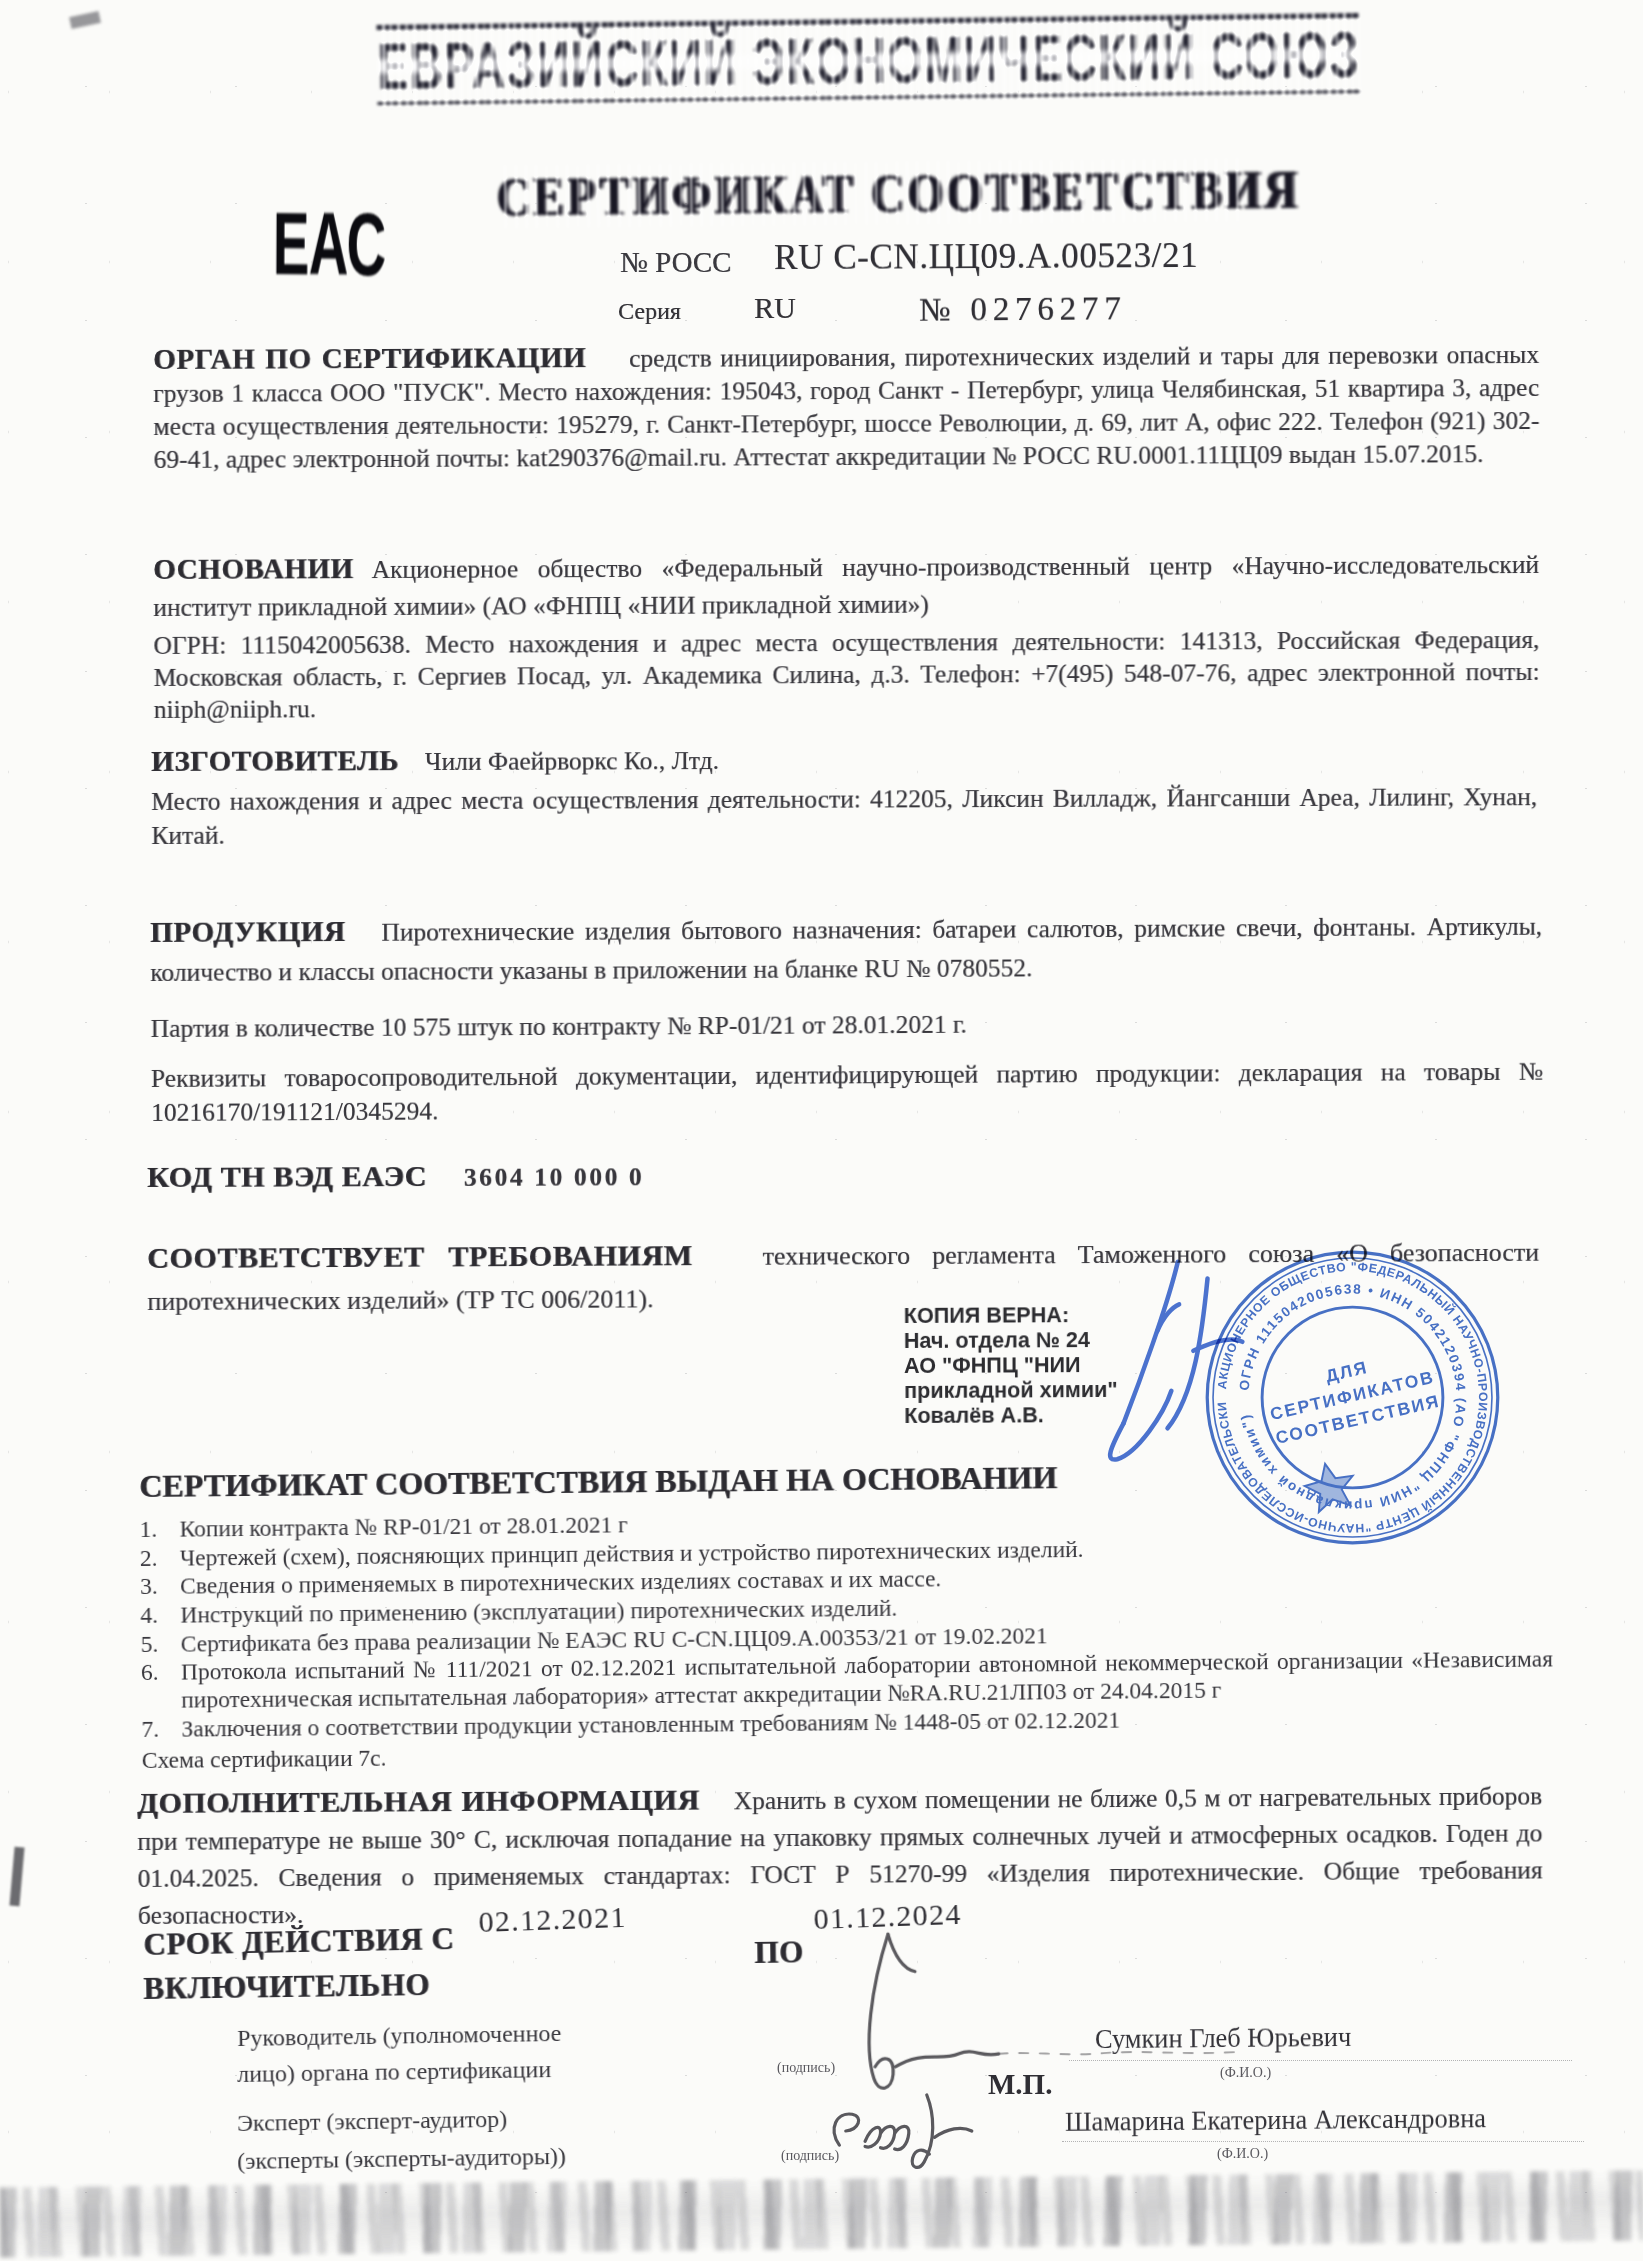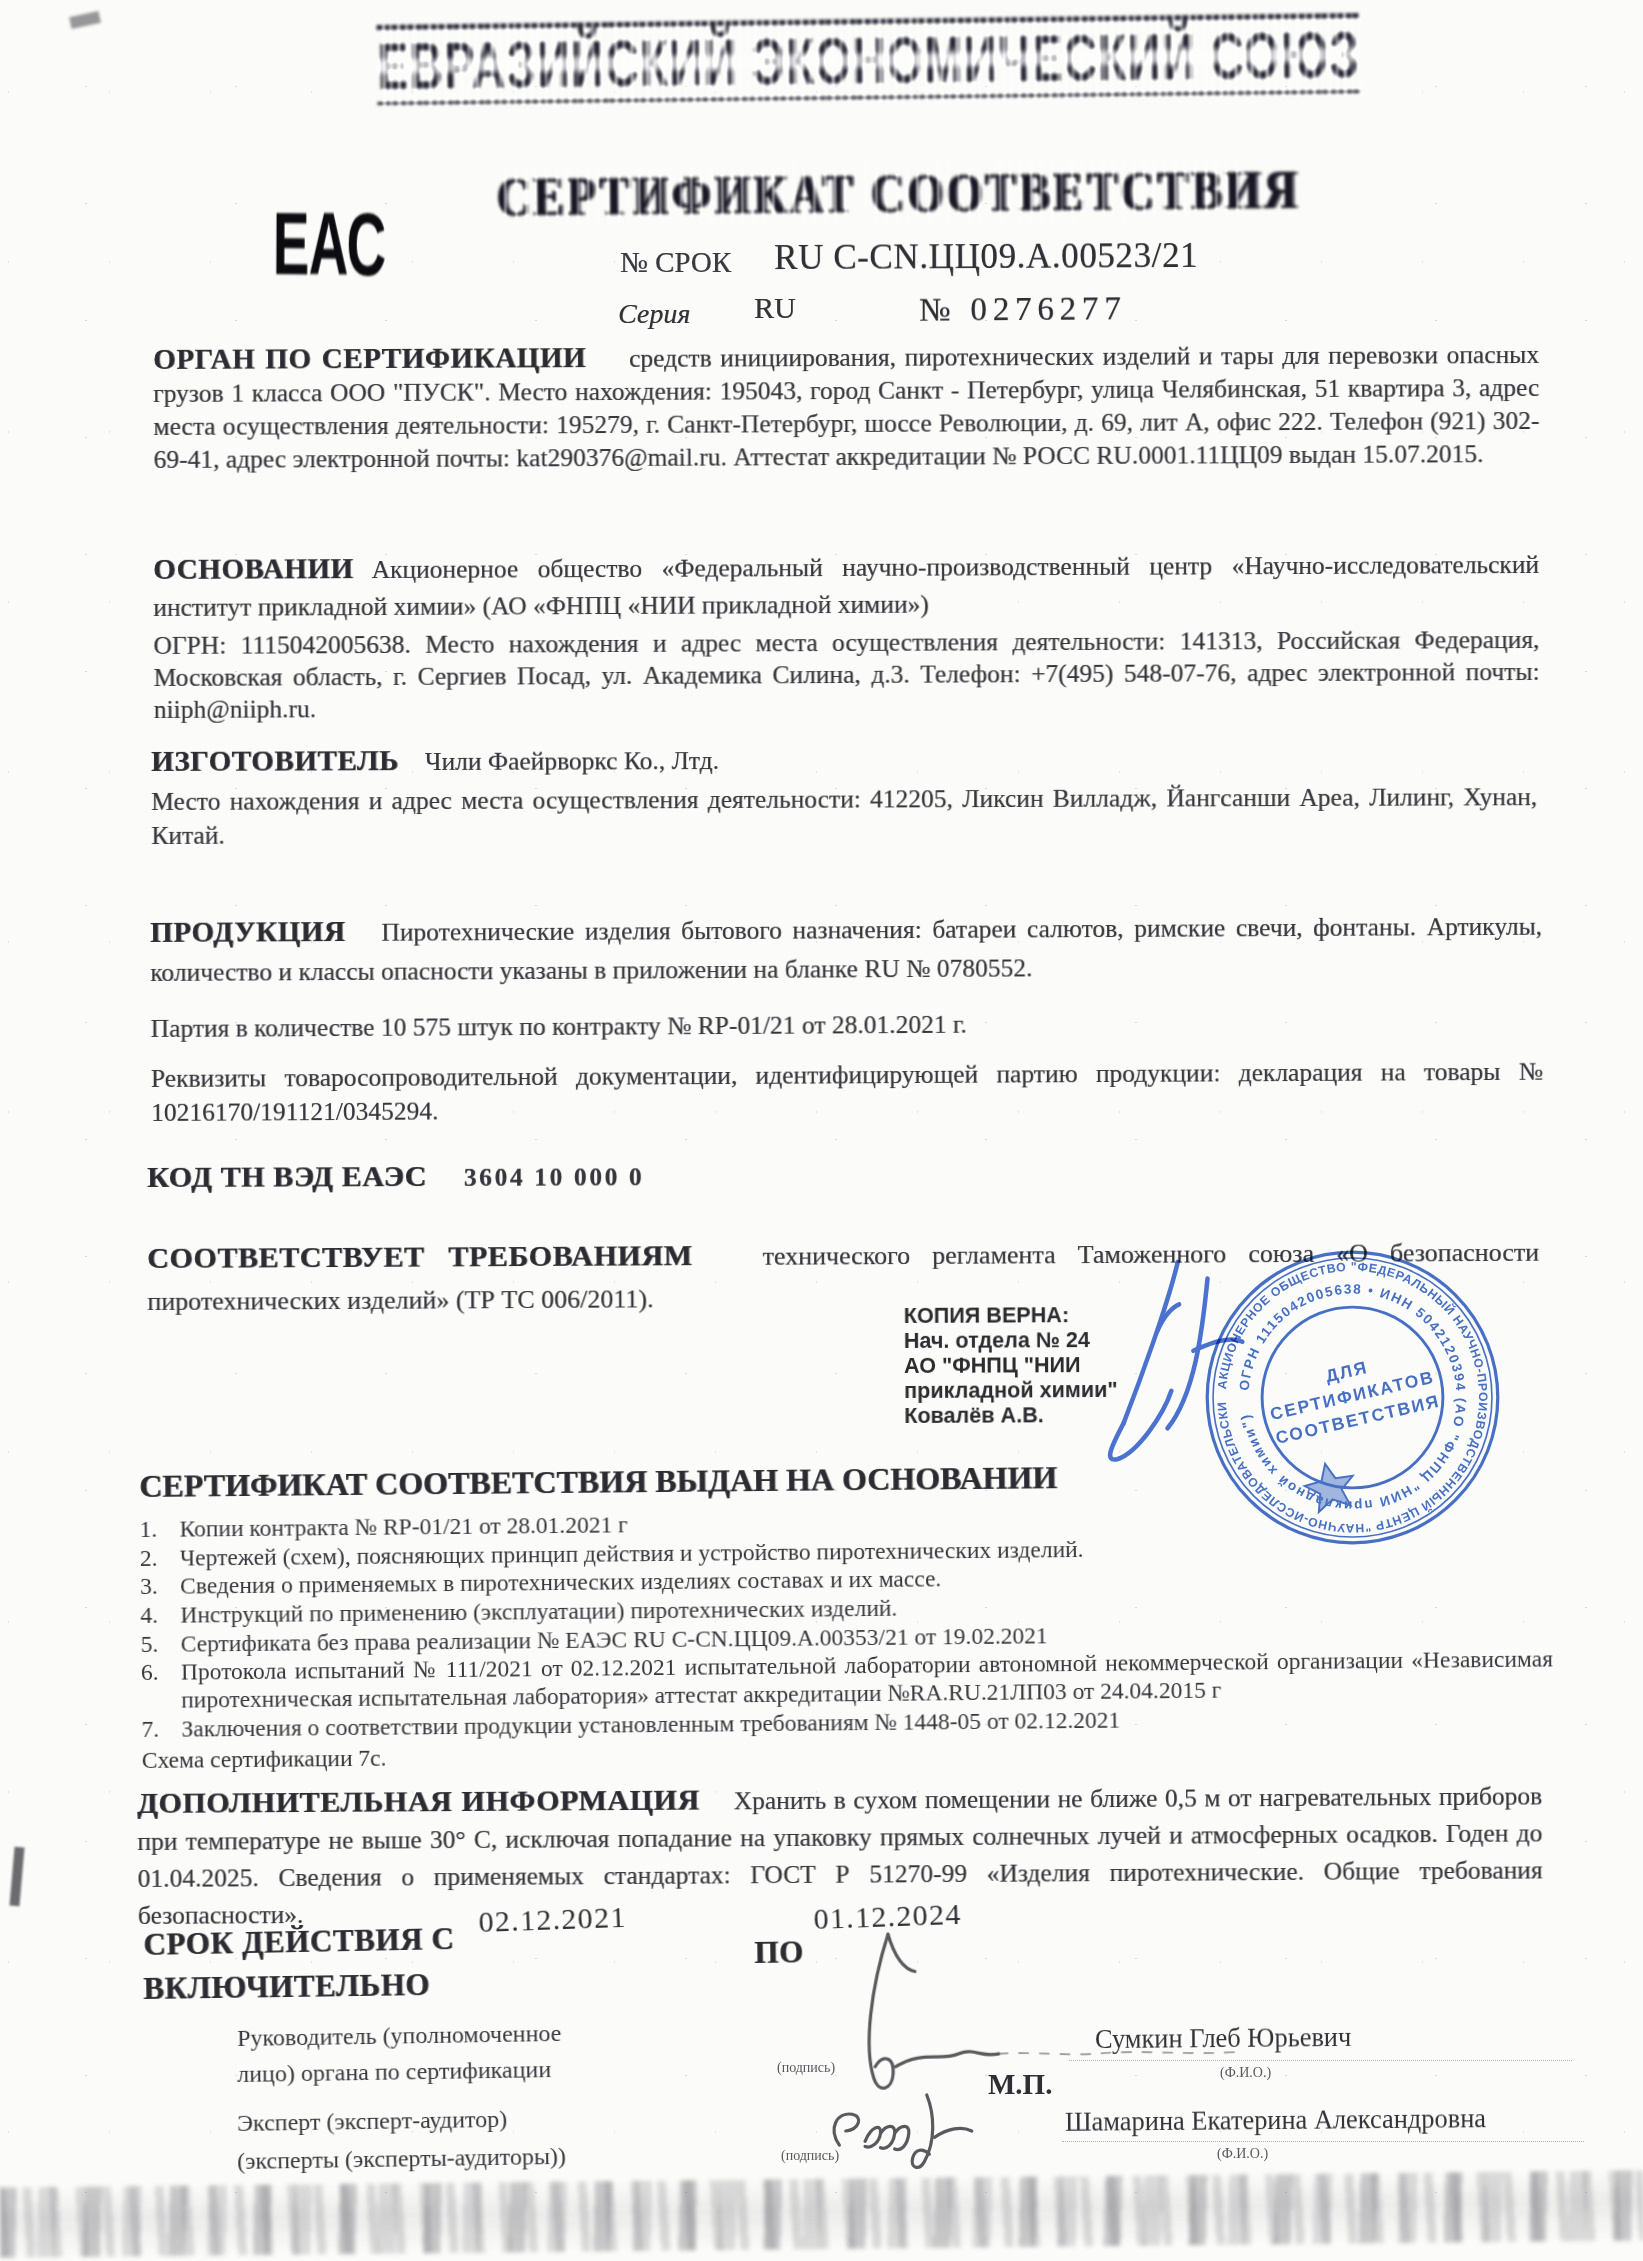--- a/index.html
+++ b/index.html
@@ -32,21 +32,21 @@
     transform:scaleY(1.62) rotate(.4deg);transform-origin:left top;filter:blur(0.6px) contrast(1.3);}
   
   .title{position:absolute;left:496px;top:162px;width:748px;text-align:center;
     font-weight:700;font-size:46px;letter-spacing:3.2px;color:#3f3e46;transform:rotate(-.55deg) scaleY(1.18);
     transform-origin:center top;filter:blur(1.2px) contrast(1.6);white-space:nowrap;
     text-shadow:2.6px 0.6px 0 rgba(63,62,70,.6),-1.3px -0.6px 0 rgba(63,62,70,.35);}
   .title::after{content:"";position:absolute;inset:0;
     background:repeating-linear-gradient(90deg,transparent 0 8.4px,rgba(251,251,249,.55) 8.4px 10.3px);}
   .certno-label{font-size:29px;color:#3a393f;}
   .certno-value{font-size:35px;letter-spacing:0.6px;color:#302f35;}
-  .seriya-label{font-size:28px;font-style:italic;}
+  .seriya-label{font-size:24px;}
   .seriya-value{font-size:30px;}
   .blankno{font-size:33px;letter-spacing:5.8px;color:#2f2e34;}
   .kod-value{font-size:32px;letter-spacing:2.6px;font-weight:bold;}
   
   .blist{margin-top:10.3px;}
   .brow{display:flex;margin-bottom:0.6px;}
   .brow .num{flex:0 0 40px;font-size:23.5px;line-height:28px;color:#37363c;}
   .brow .itxt{flex:1;font-size:23.5px;line-height:28px;text-align:justify;color:#37363c;}
   .scheme{margin-top:3.9px;font-size:23.5px;}
   
@@ -87,21 +87,21 @@
 
   <div class="banner">
     <span class="txt">ЕВРАЗИЙСКИЙ ЭКОНОМИЧЕСКИЙ СОЮЗ</span>
   </div>
 
   <div class="eac">ЕАС</div>
 
   <div class="title">СЕРТИФИКАТ СООТВЕТСТВИЯ</div>
 
   <div class="abs ink" style="left:620px;top:246px;">
-    <span class="certno-label">№ СРОК</span>
+    <span class="certno-label">№ РОСС</span>
   </div>
   <div class="abs ink" style="left:774px;top:237px;transform:rotate(-.3deg);">
     <span class="certno-value">RU С-CN.ЦЦ09.А.00523/21</span>
   </div>
 
   <div class="abs ink seriya-label" style="left:618px;top:298px;">Серия</div>
   <div class="abs ink seriya-value" style="left:754px;top:291px;">RU</div>
   <div class="abs ink blankno" style="left:919px;top:291px;transform:rotate(-.4deg);">№ 0276277</div>
 
   <div class="sec" style="left:153px;top:343px;width:1386px;transform:rotate(-.25deg);">

